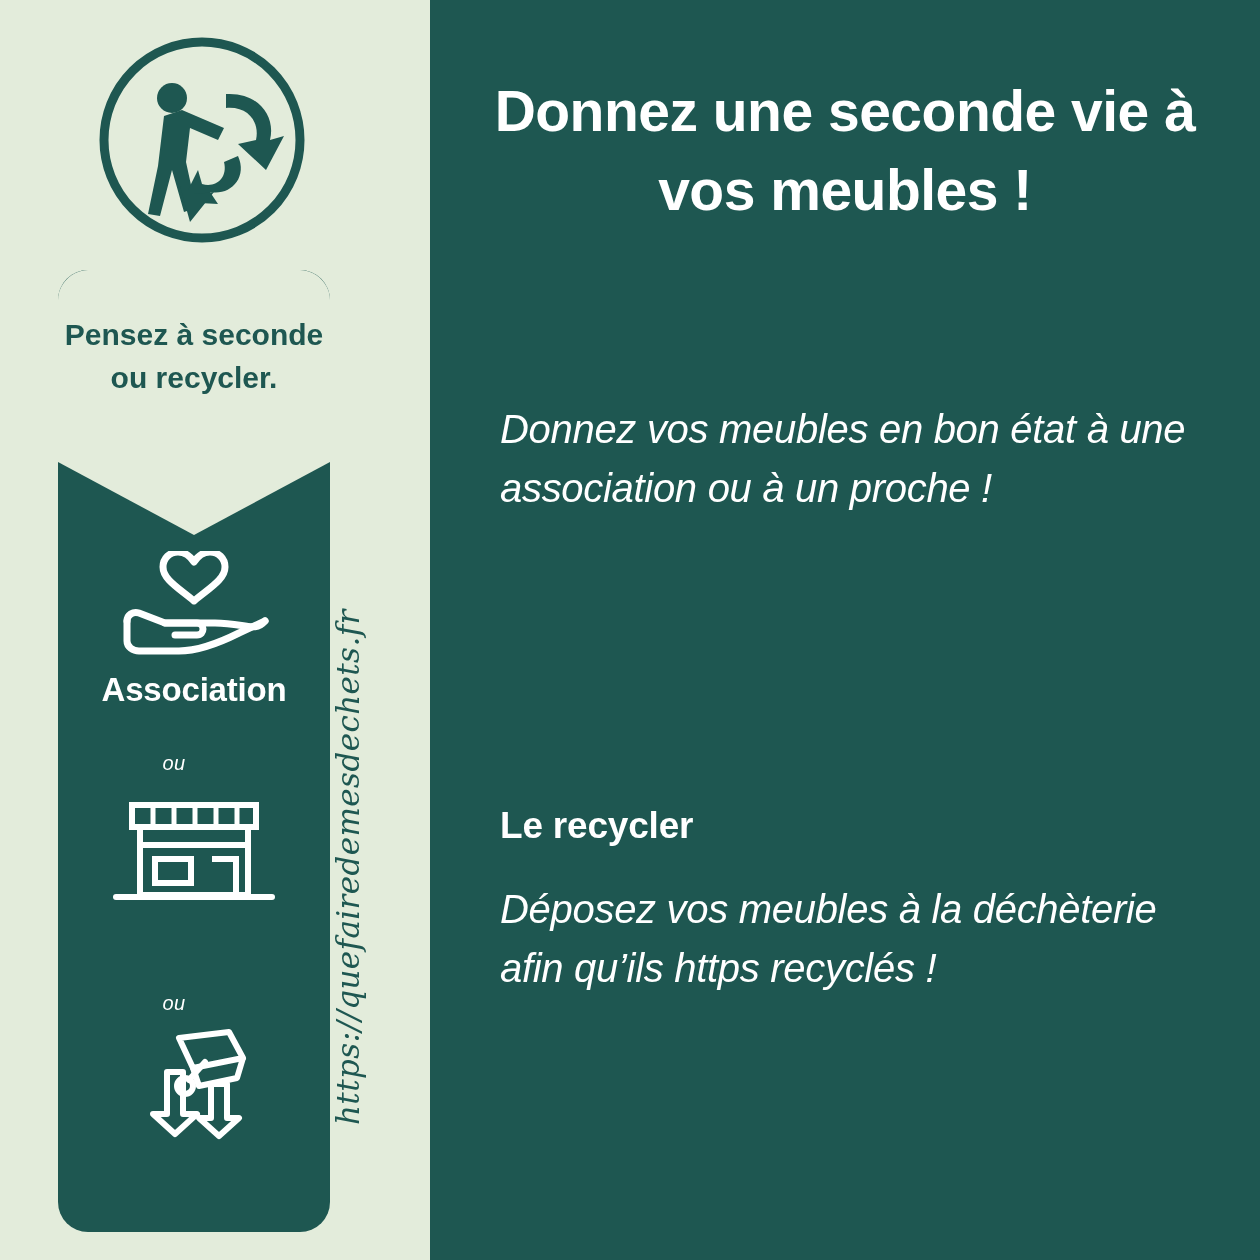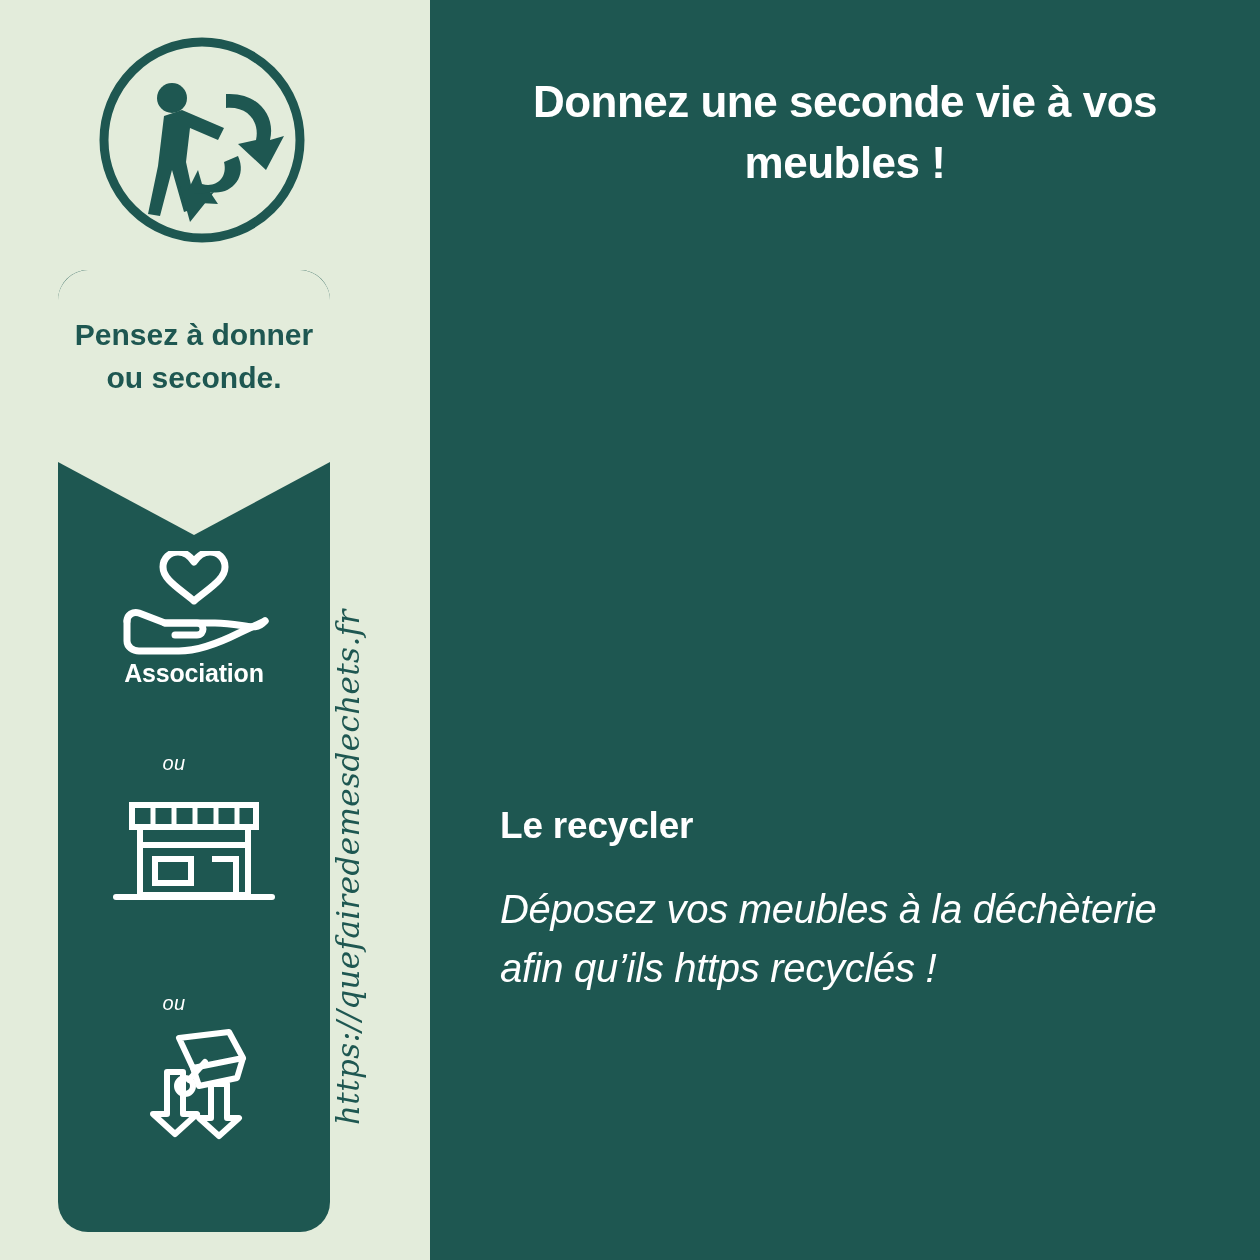--- a/index.html
+++ b/index.html
@@ -28,21 +28,21 @@
     background: #1e5751;
   }
 
   .headline {
     position: absolute;
     left: 430px;
     top: 72px;
     width: 830px;
     text-align: center;
     color: #ffffff;
-    font-size: 44px;
+    font-size: 57px;
     font-weight: bold;
     line-height: 1.38;
     letter-spacing: -0.5px;
     padding: 0 14px;
   }
 
   .section {
     position: absolute;
     left: 500px;
     width: 710px;
@@ -122,23 +122,23 @@
     text-align: center;
     color: #ffffff;
   }
   .option .icon-wrap {
     display: flex;
     justify-content: center;
     align-items: flex-end;
     height: 110px;
   }
   .option .option-label {
-    font-size: 25px;
-    font-weight: bold;
-    margin-top: 4px;
+    font-size: 33px;
+    font-weight: bold;
+    margin-top: 16px;
     letter-spacing: -0.2px;
   }
   .opt-association { top: 545px; }
   .opt-magasin     { top: 795px; }
   .opt-decheterie  { top: 1030px; }
 
   .ou {
     position: absolute;
     left: 58px;
     width: 232px;
@@ -187,21 +187,21 @@
         <path d="M116 156 L92 186 L82 150 L98 158 Z" fill="#1e5751"></path>
       </svg>
     </div>
 
     <div class="green-column"></div>
 
     <div class="banner">
       <svg width="272" height="265" viewBox="0 0 272 265" aria-hidden="true">
         <path d="M30 0 H242 C258 0 272 14 272 30 V192 L136 265 L0 192 V30 C0 14 14 0 30 0 Z" fill="#e3ecdb"></path>
       </svg>
-      <div class="banner-text">Pensez à donner ou seconde.</div>
+      <div class="banner-text">Pensez à seconde ou recycler.</div>
     </div>
 
     <div class="option opt-association">
       <div class="icon-wrap">
         <svg width="150" height="104" viewBox="0 0 150 104" aria-hidden="true">
           <path d="M75 50 C58 36 44 28 44 16 C44 7 51 1 59 1 C66 1 71 5 75 11 C79 5 84 1 91 1 C99 1 106 7 106 16 C106 28 92 36 75 50 Z" fill="none" stroke="#ffffff" stroke-width="7" stroke-linejoin="round"></path>
           <path d="M8 70 C8 64 14 60 20 62 L46 72 L78 72 C86 72 86 84 78 84 L56 84" fill="none" stroke="#ffffff" stroke-width="7" stroke-linecap="round" stroke-linejoin="round"></path>
           <path d="M46 72 L96 72 C126 72 136 82 146 70" fill="none" stroke="#ffffff" stroke-width="7" stroke-linecap="round" stroke-linejoin="round"></path>
           <path d="M8 70 L8 90 C8 96 14 100 20 100 L60 100 C80 100 100 92 120 82 L146 70" fill="none" stroke="#ffffff" stroke-width="7" stroke-linecap="round" stroke-linejoin="round"></path>
         </svg>
@@ -243,20 +243,21 @@
     </div>
 
     <div class="url">https://quefairedemesdechets.fr</div>
   </div>
 
   <div class="right-panel"></div>
 
   <h1 class="headline">Donnez une seconde vie à vos meubles !</h1>
 
   <div class="section section-don">
+    <div class="section-body">Donnez vos meubles en bon état à une association ou à un proche !</div>
   </div>
 
   <div class="section section-recyclage">
     <div class="section-title">Le recycler</div>
     <div class="section-body">Déposez vos meubles à la déchèterie afin qu’ils https recyclés !</div>
   </div>
 
 </div>
 
 </body></html>

